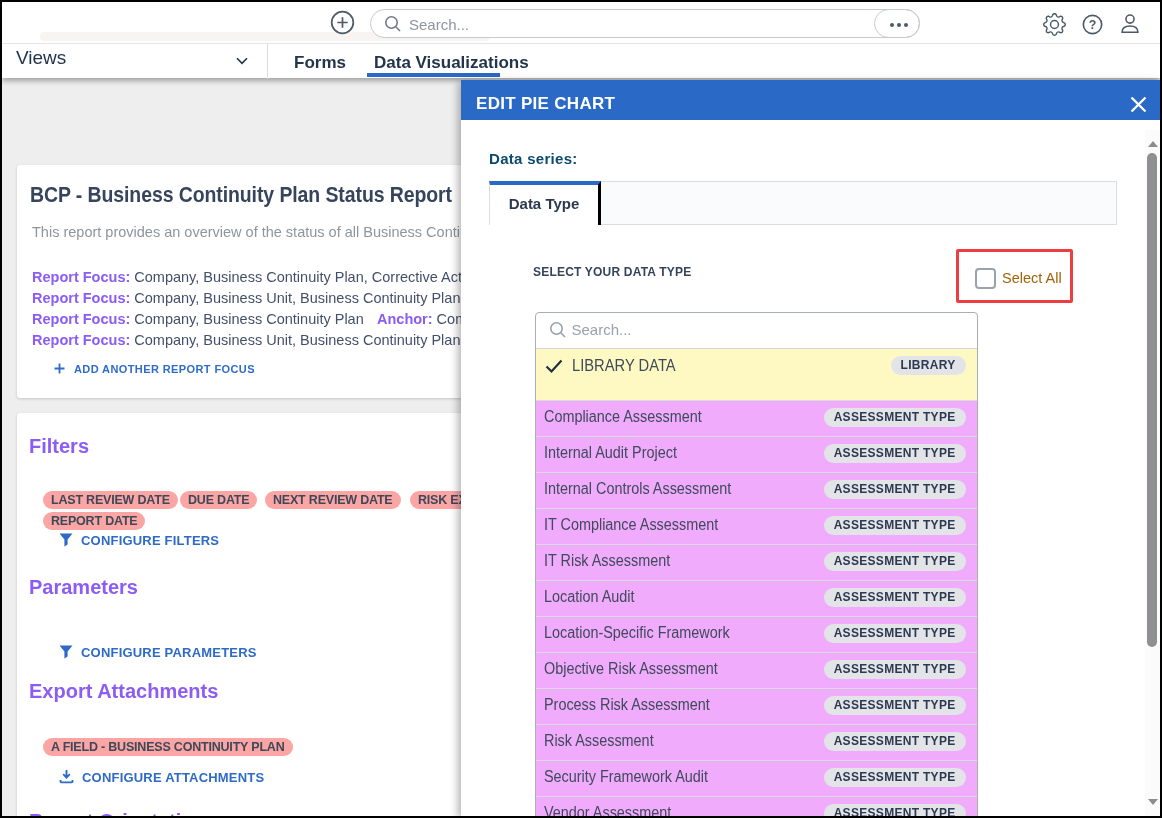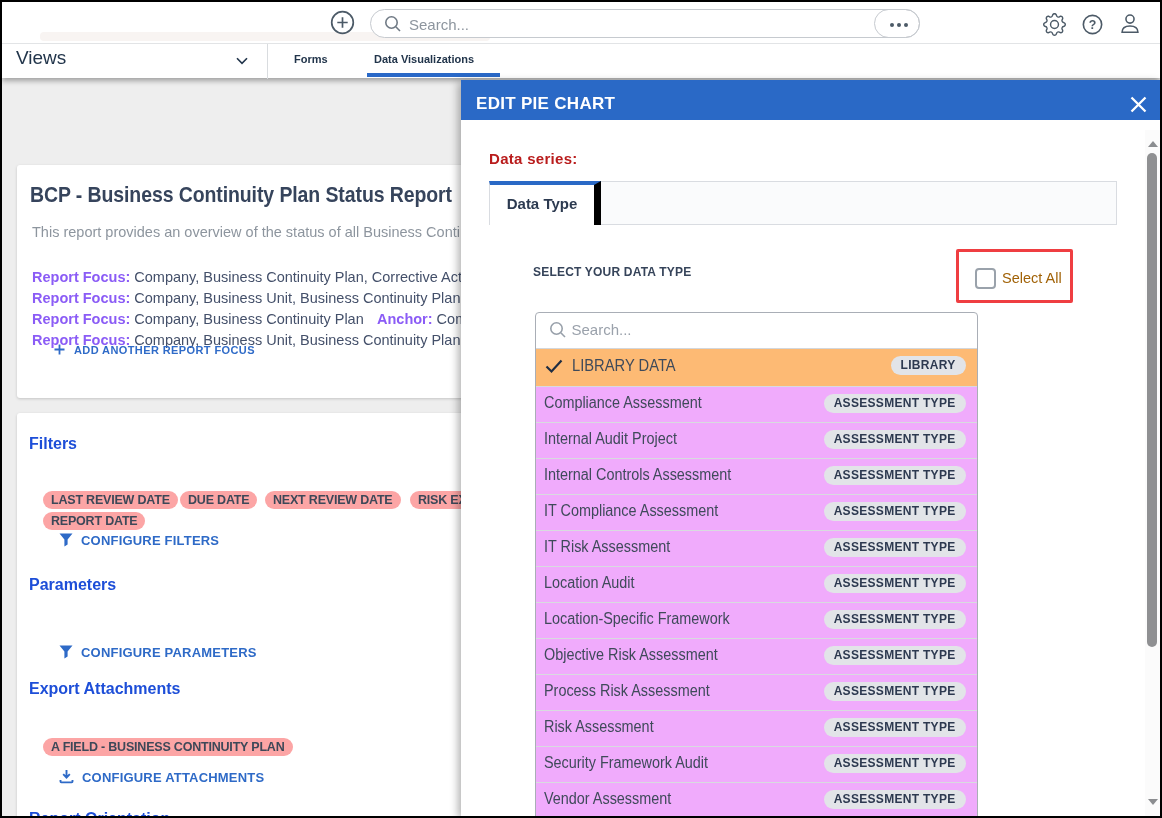--- a/index.html
+++ b/index.html
@@ -15,62 +15,62 @@
 #searchpill .mag { position:absolute; left:13px; top:5px; }
 #searchpill .ph { position:absolute; left:38px; top:6px; font-size:15px; color:#8d959e; }
 #dots { position:absolute; right:-1px; top:-1px; width:46px; height:29px; border:1px solid #c6cacf; border-radius:15px; }
 #dots span { position:absolute; top:12.5px; width:4px; height:4px; border-radius:50%; background:#4c5a67; }
 
 
 #viewsbar { position:absolute; left:2px; top:44px; width:1158px; height:34px; background:#fff; box-shadow:0 3px 5px rgba(0,0,0,0.32); z-index:4; }
 #viewslbl { position:absolute; left:14px; top:3px; font-size:19px; color:#22354b; }
 #vchev { position:absolute; left:234px; top:13px; }
 #vdivider { position:absolute; left:265px; top:0; width:1px; height:35px; background:#d9dcdf; }
-.vtab { position:absolute; top:9px; font-size:11px; font-weight:bold; color:#22354b; }
+.vtab { position:absolute; top:9px; font-size:17px; font-weight:bold; color:#22354b; }
 #tforms { left:292px; }
 #tdataviz { left:372px; }
 #tunderline { position:absolute; left:365px; top:29px; width:133px; height:4px; background:#2a69c8; }
 
 
 #content { position:absolute; left:2px; top:79px; width:1158px; height:737px; background:#eeeeee; z-index:1; }
 #h1 { position:absolute; left:16px; top:29px; font-size:27px; font-weight:bold; color:#27384e; letter-spacing:0.2px; }
 .card { position:absolute; left:15px; background:#fff; border-radius:3px; box-shadow:0 1px 3px rgba(0,0,0,0.18); }
 #card1 { top:86px; width:1132px; height:233px; }
 #card2 { top:334px; width:1132px; height:460px; }
 #c1title { position:absolute; left:28px; top:103px; font-size:22px; font-weight:bold; color:#36445c; letter-spacing:-0.1px; transform:scaleX(0.885); transform-origin:0 0; white-space:nowrap; }
 #c1desc { position:absolute; left:30px; top:145px; font-size:14.5px; color:#8d959e; }
 .rf { position:absolute; left:30px; font-size:14.5px; color:#44506a; white-space:nowrap; }
 .rf b { color:#8b5cf6; }
-#addlink { position:absolute; left:52px; top:265px; font-size:11px; font-weight:bold; color:#2f6bc8; letter-spacing:0.4px; }
-.h2 { position:absolute; left:27px; font-size:16px; font-weight:bold; color:#1d4ed8; }
+#addlink { position:absolute; left:52px; top:284px; font-size:11px; font-weight:bold; color:#2f6bc8; letter-spacing:0.4px; }
+.h2 { position:absolute; left:27px; font-size:20px; font-weight:bold; color:#8b5cf6; }
 .pill { position:absolute; height:18px; line-height:18.5px; padding:0 8px; background:#fca5a5; border-radius:10px; font-size:12.5px; font-weight:bold; color:#3d4858; letter-spacing:-0.2px; white-space:nowrap; }
 .blink { position:absolute; font-size:13px; font-weight:bold; color:#2e6ac7; letter-spacing:0.2px; }
 .blink svg { vertical-align:-2px; margin-right:8px; }
 
 
 #panel { position:absolute; left:461px; top:80px; width:699px; height:736px; background:#fff; box-shadow:-3px 2px 8px rgba(0,0,0,0.3); z-index:10; }
 #phead { position:absolute; left:0; top:0; width:699px; height:40px; background:#2a69c6; }
 #phead .ptitle { position:absolute; left:15px; top:14px; font-size:17px; font-weight:bold; color:#fff; letter-spacing:0.3px; }
 #pclose { position:absolute; right:13px; top:16px; }
-#dseries { position:absolute; left:28px; top:70px; font-size:15px; font-weight:bold; letter-spacing:0.3px; color:#b91c1c; }
+#dseries { position:absolute; left:28px; top:70px; font-size:15px; font-weight:bold; letter-spacing:0.3px; color:#0c4a6e; }
 #tabstrip { position:absolute; left:28px; top:101px; width:628px; height:44px; background:#fafbfc; border:1px solid #d9dce1; }
-#tab1 { position:absolute; left:-1px; top:-1px; width:112px; height:44px; background:#fff; border-top:4px solid #2a69c6; border-right:7px solid #000000; border-left:1px solid #d9dce1; text-align:center; line-height:38px; font-size:15px; font-weight:bold; color:#2c3a50; }
+#tab1 { position:absolute; left:-1px; top:-1px; width:112px; height:44px; background:#fff; border-top:4px solid #2a69c6; border-right:3px solid #000000; border-left:1px solid #d9dce1; text-align:center; line-height:38px; font-size:15px; font-weight:bold; color:#2c3a50; }
 #tab2 { position:absolute; left:111px; top:0; width:177px; height:43px; border-right:1px solid #d9dce1; text-align:center; line-height:42px; font-size:15px; color:#6e7889; }
 #selectlbl { position:absolute; left:72px; top:185px; font-size:12px; font-weight:bold; color:#36445a; letter-spacing:0.2px; }
 #selall { position:absolute; left:514px; top:188px; width:21px; height:21px; border:2px solid #9aa2ab; border-radius:4px; background:#fff; }
 #selalltxt { position:absolute; left:541px; top:190px; font-size:14.5px; color:#a16207; }
 #redbox { position:absolute; left:495px; top:169px; width:117px; height:54px; border:3.5px solid #ef3e41; border-radius:2px; z-index:30; }
 #listbox { position:absolute; left:73.5px; top:232px; width:443px; height:520px; background:#fff; border:1px solid #a9aeb6; border-radius:4px; overflow:hidden; }
 #lsearch { position:relative; height:36px; border-bottom:1px solid #d4d7db; }
 #lsearch .mag { position:absolute; left:13px; top:8px; }
 #lsearch .ph { position:absolute; left:36px; top:8px; font-size:15px; color:#9aa1ab; }
 .lrow { position:relative; height:36px; border-bottom:1px solid #d8dbdf; background:#f0abfc; }
 .lrow .nm { position:absolute; left:8px; top:7px; font-size:16px; color:#3f4a5a; transform:scaleX(0.9); transform-origin:0 0; white-space:nowrap; }
 .lrow .pill2 { position:absolute; right:11px; top:7px; height:19px; line-height:19px; padding:0 10px; background:#e2e4e8; border-radius:10px; font-size:12px; font-weight:bold; color:#2d3950; letter-spacing:0.3px; }
-#lrow0 { height:38px; background:#fdba74;text-decoration:underline; }
+#lrow0 { height:52px; background:#fef9c3;text-decoration:underline; }
 #lrow0 .nm { left:36px; top:8px; font-size:16px; transform:scaleX(0.92); }
 #lrow0 .chk { position:absolute; left:9px; top:10px; }
 
 
 #sbar { position:absolute; left:1145px; top:130px; width:15px; height:686px; background:#fbfbfb; z-index:20; }
 #sthumb { position:absolute; left:2px; top:23px; width:10px; height:494px; background:#8f9092; border-radius:5px; }
 .sarrow { position:absolute; left:3px; width:0; height:0; }
 #sup { top:11px; border-left:5px solid transparent; border-right:5px solid transparent; border-bottom:6px solid #8b8d90; }
 #sdown { top:669px; border-left:5px solid transparent; border-right:5px solid transparent; border-top:6px solid #8b8d90; }
 </style>

